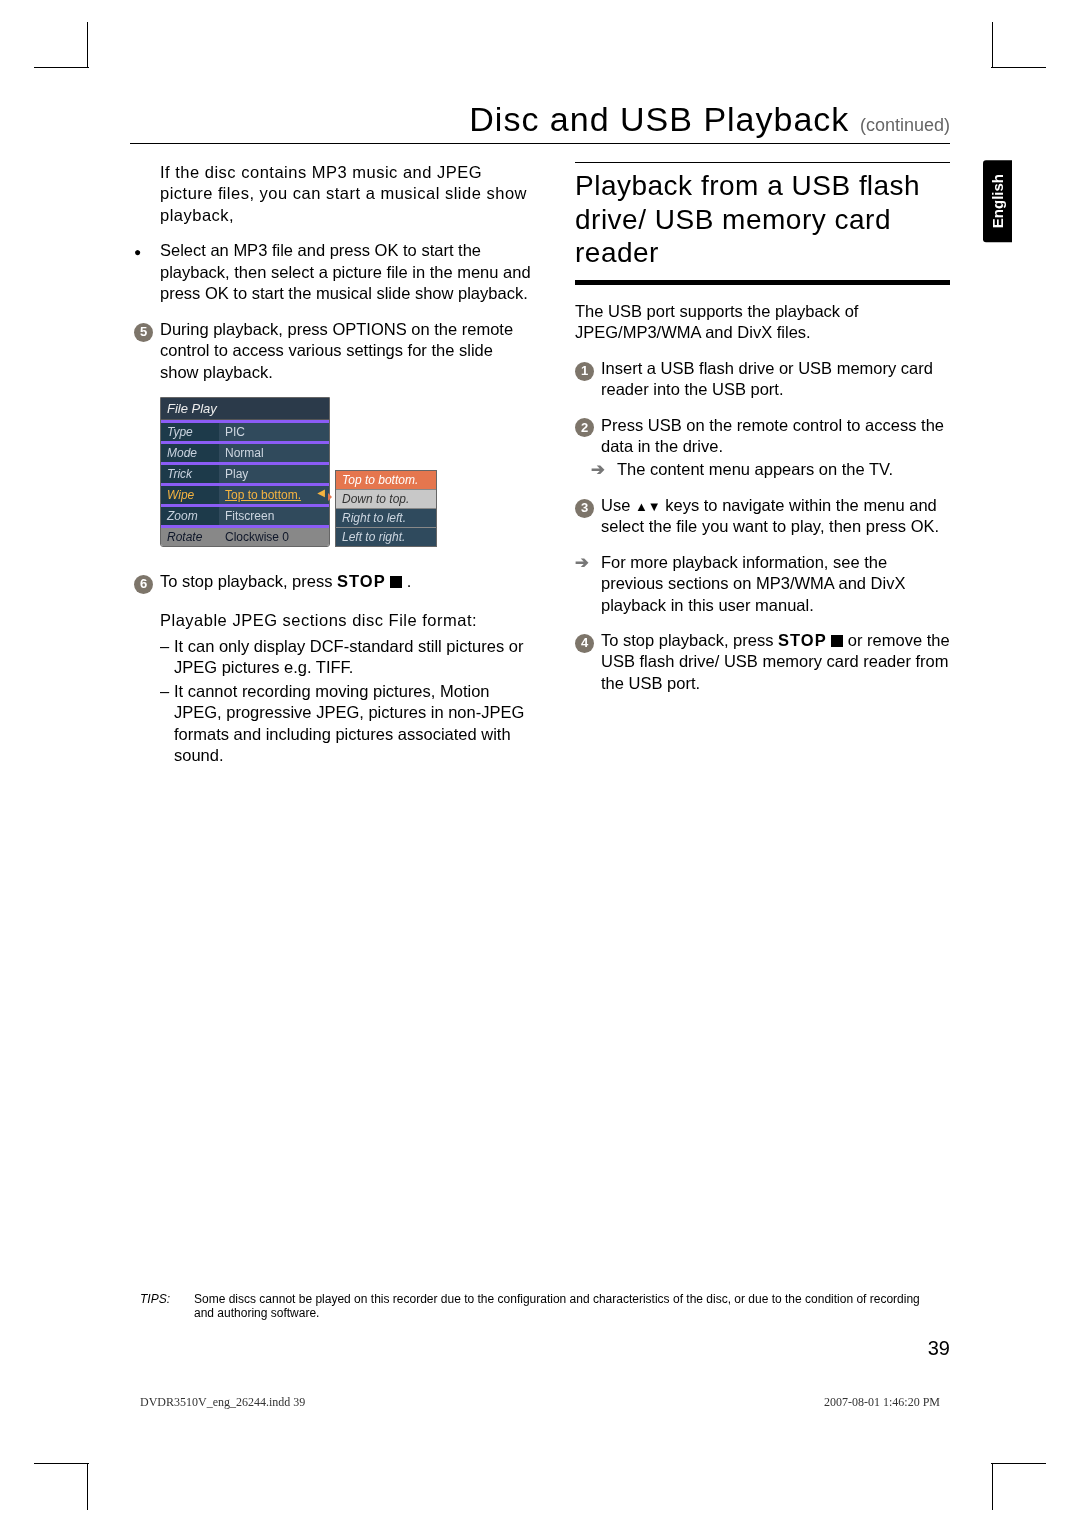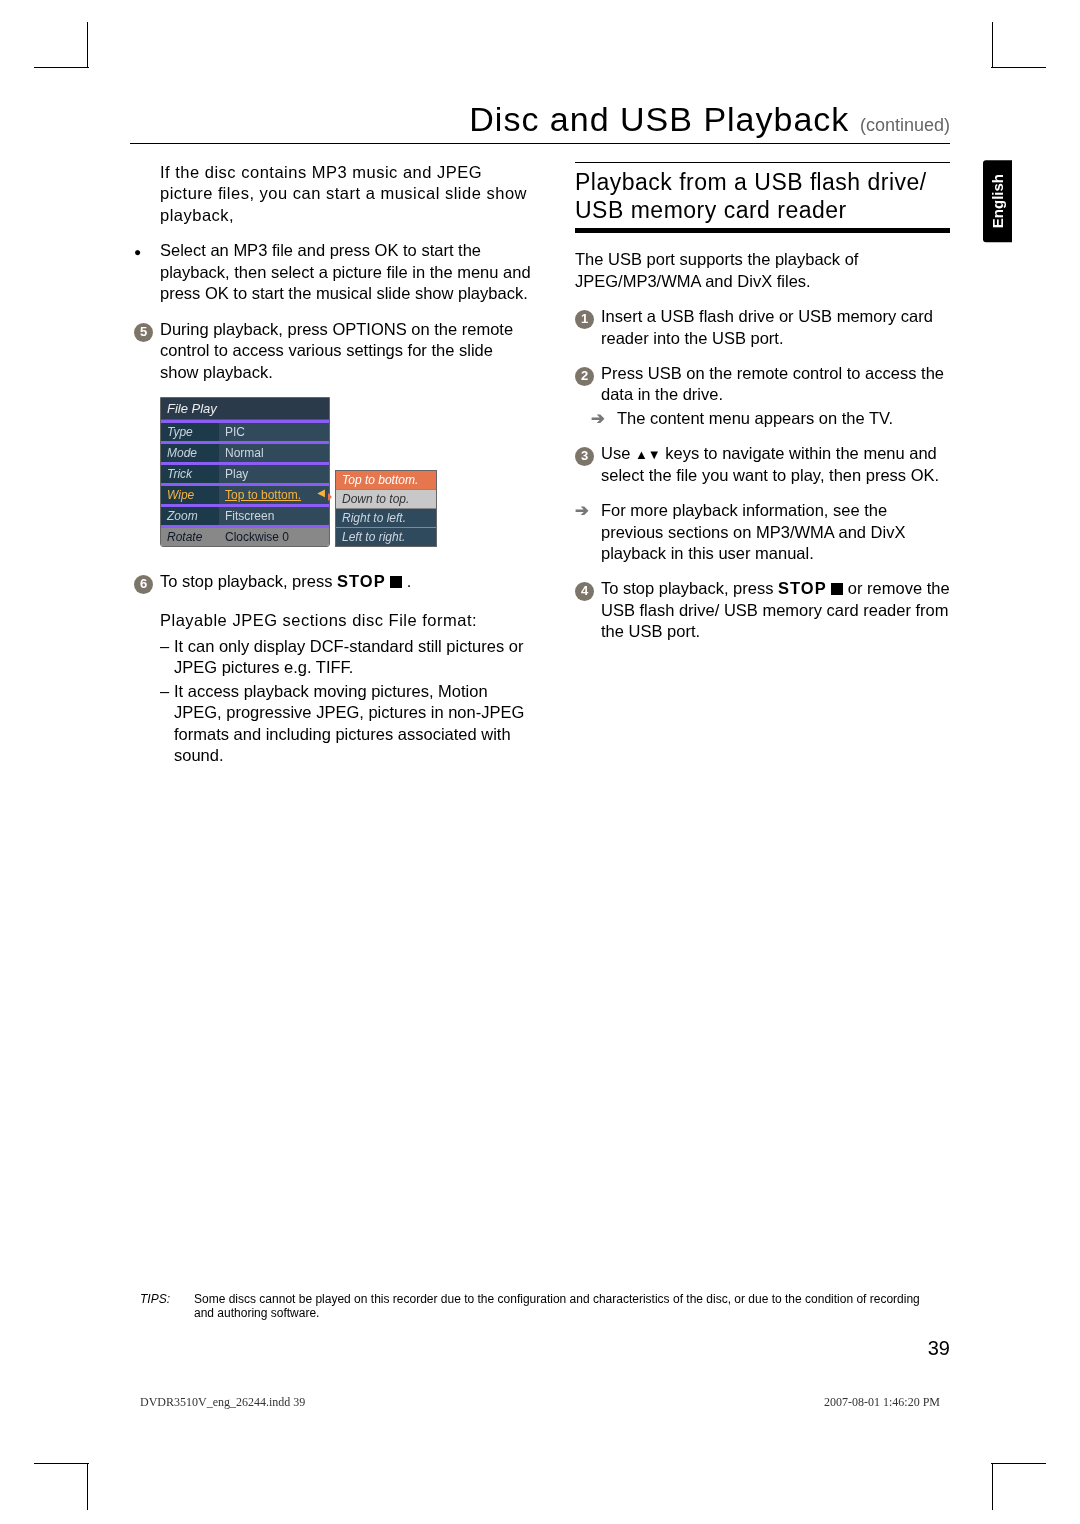--- a/index.html
+++ b/index.html
@@ -109,24 +109,24 @@
   .key-up, .key-down { font-size: 13px; }
   .sub-heading {
     letter-spacing: 0.5px;
     margin: 18px 0 6px 0;
   }
   .file-bullets .dash-item { margin: 0 0 2px 0; line-height: 1.3; display: flex; }
   .dash-item::before { content: "–"; flex: 0 0 14px; }
   .section-title {
     border-top: 1.5px solid #000;
     padding-top: 6px;
-    font-size: 23px;
+    font-size: 28px;
     letter-spacing: 0.5px;
     line-height: 1.2;
-    margin-bottom: 4px;
+    margin-bottom: 10px;
   }
   .section-title-bar {
     border-top: 5px solid #000;
     margin-top: 4px; margin-bottom: 16px;
   }
   .menu-shot {
     margin: 6px 0 6px 0;
     width: 280px;
     font-family: "Arial Narrow", Arial, sans-serif;
     font-size: 12px;
@@ -290,21 +290,21 @@
             <span>To stop playback, press </span><span class="btn-label">STOP</span> <span class="stop-sq"></span> <span>.</span>
           </span>
         </div>
 
         <div class="sub-heading emph">Playable JPEG sections disc File format:</div>
         <div class="file-bullets">
           <div class="dash-item">
               <span>It can only display DCF-standard still pictures or JPEG pictures e.g. TIFF.</span>
             </div>
           <div class="dash-item">
-              <span>It access playback moving pictures, Motion JPEG, progressive JPEG, pictures in non-JPEG formats and including pictures associated with sound.</span>
+              <span>It cannot recording moving pictures, Motion JPEG, progressive JPEG, pictures in non-JPEG formats and including pictures associated with sound.</span>
             </div>
         </div>
       </div>
 
       <div class="col">
         <div class="section-title emph">Playback from a USB ﬂash drive/ USB memory card reader</div>
         <div class="section-title-bar"></div>
 
         <p class="para">The USB port supports the playback of JPEG/MP3/WMA and DivX files.</p>
 

